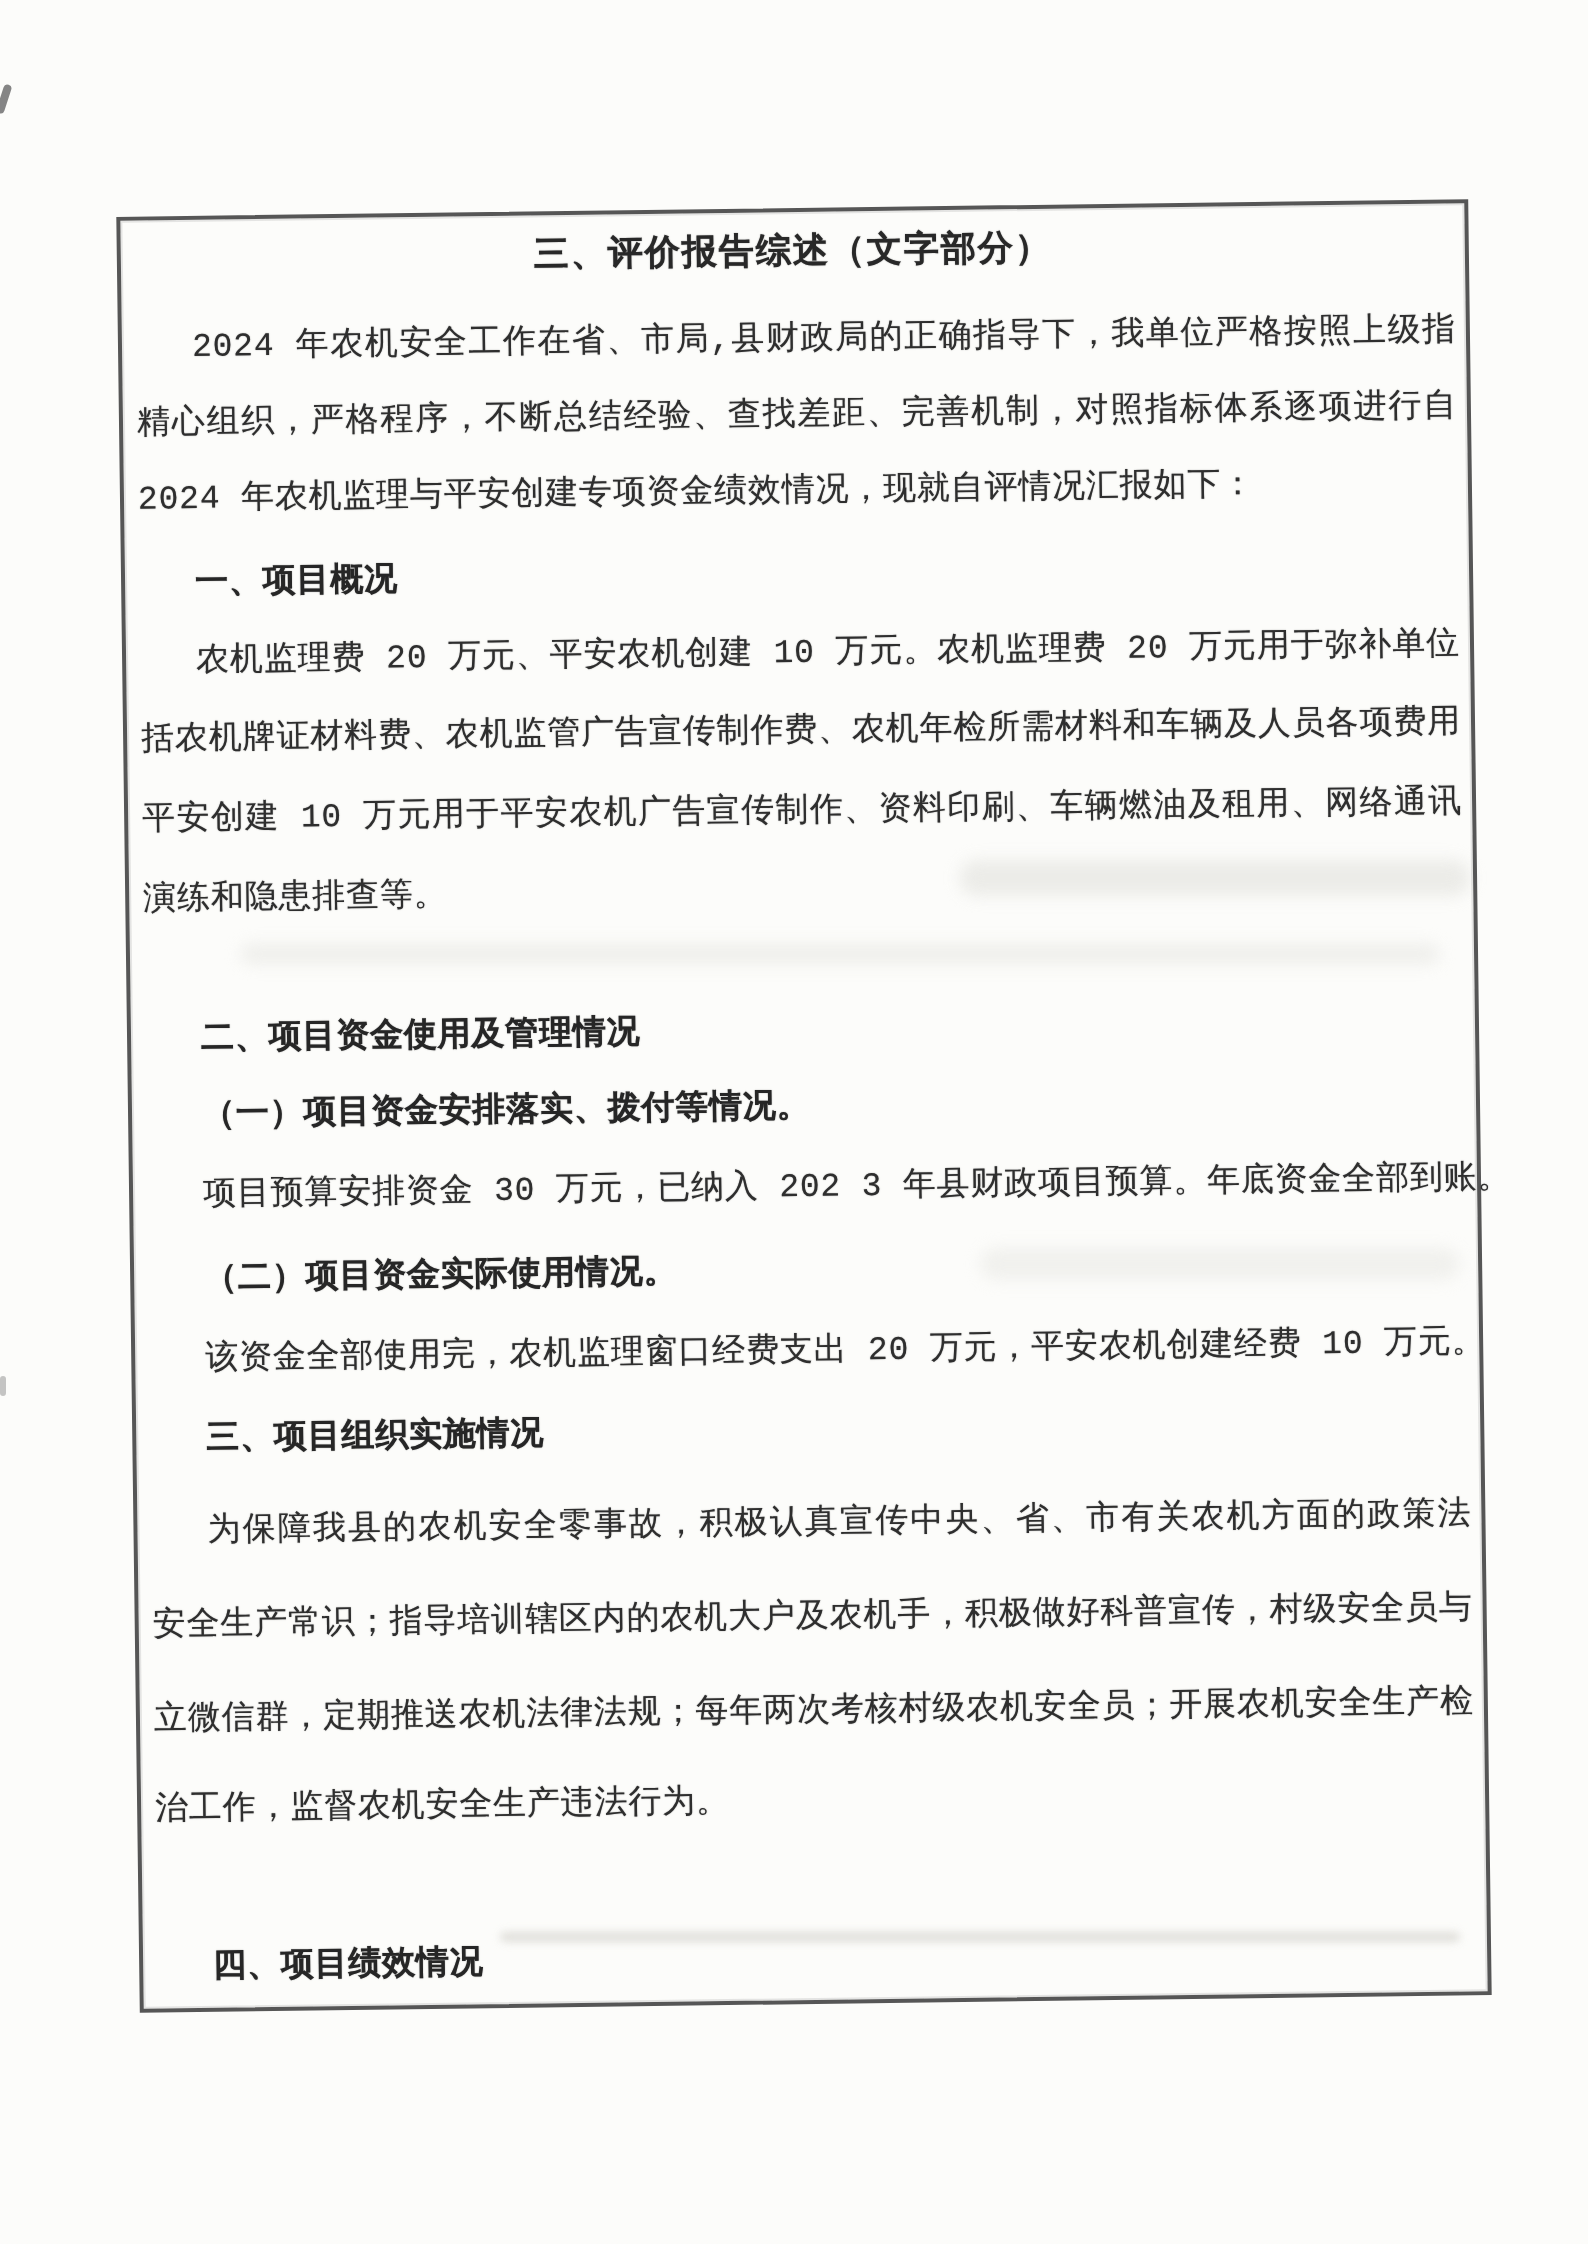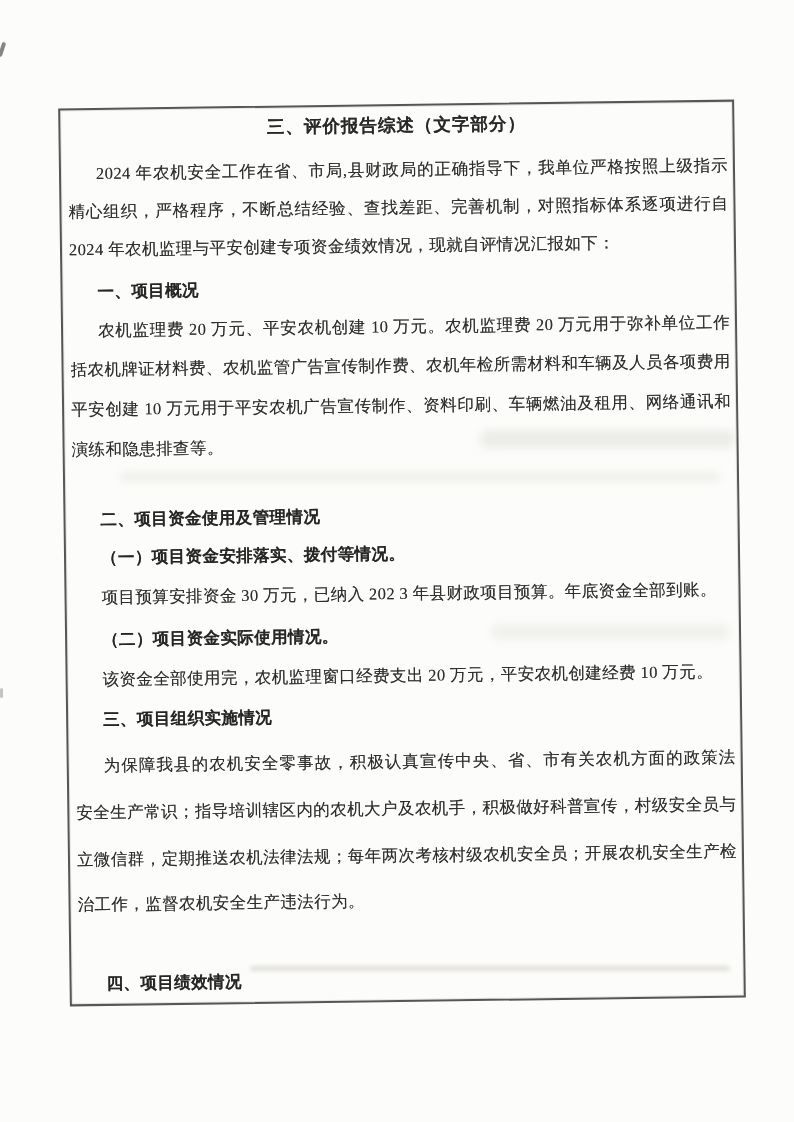--- a/index.html
+++ b/index.html
@@ -10,20 +10,21 @@
     width: 794px;
     height: 1122px;
     background: #fcfcfa;
     position: relative;
     overflow: hidden;
     font-family: "Liberation Serif", "DejaVu Serif", serif;
   }
   .page {
     position: absolute;
     inset: 0;
+    font-family: Liberation Mono, monospace;
   }
   
   .report-box {
     position: absolute;
     left: 64px;
     top: 104px;
     width: 672px;
     height: 894px;
     border: 2px solid #565656;
     box-shadow: inset 0 0 0 1px rgba(120,120,120,0.18);

